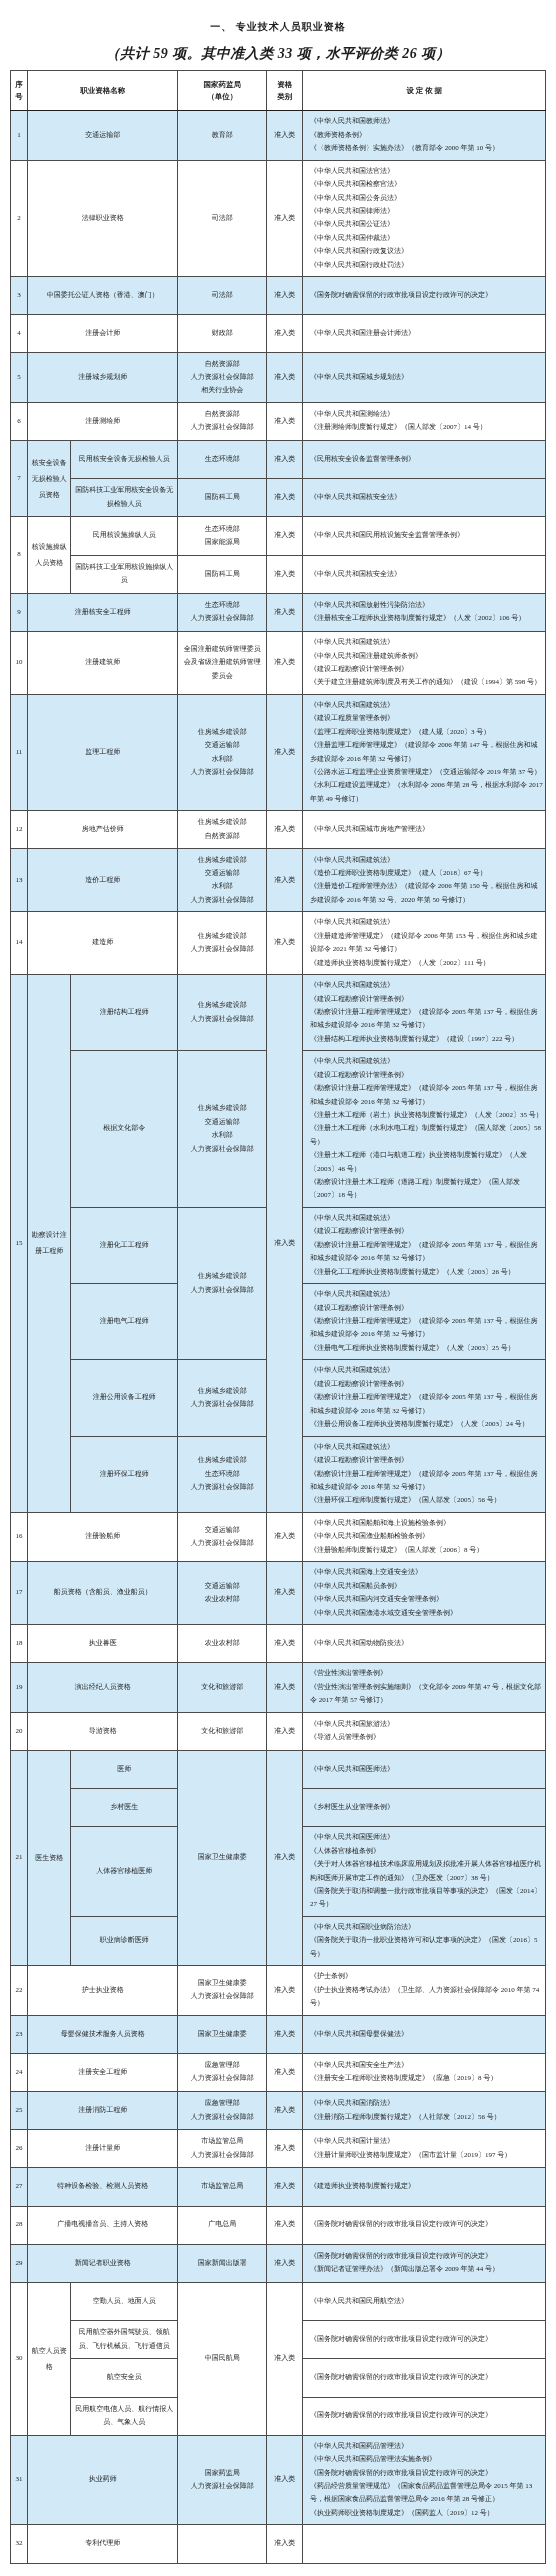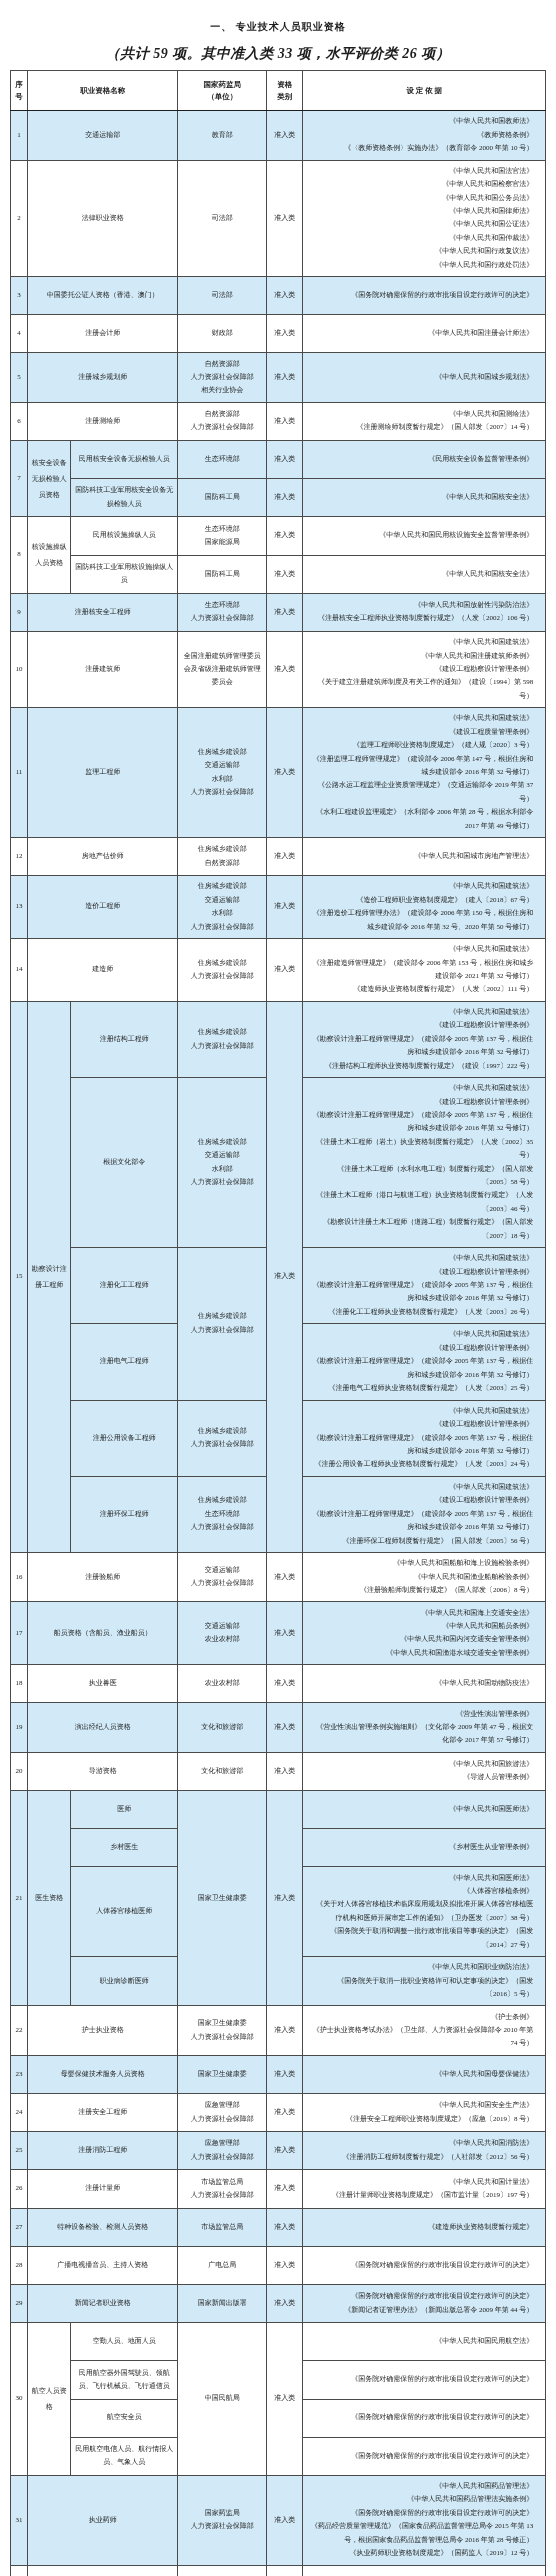--- a/index.html
+++ b/index.html
@@ -13,21 +13,21 @@
     border:1px solid #1e1e1e;font-size:7px;}
   col.c-no{width:17.5px}col.c-grp{width:43px}col.c-sub{width:107px}
   col.c-dept{width:89px}col.c-type{width:36px}col.c-basis{width:243px}
   th,td{border:0.5px solid #4a4a4a;vertical-align:middle;padding:4.1px 3.1px;
     font-weight:normal;line-height:13.4px;}
   thead th{font-weight:bold;text-align:center;white-space:pre-line;line-height:11.3px;
     border-bottom:1.5px solid #1e1e1e;background:#ffffff;height:31px;font-size:7.5px;}
   tr.main>td{border-top:1.5px solid #1e1e1e;}
   td.no,td.type{text-align:center;}
   td.name,td.grp,td.sub,td.dept{text-align:center;}
-  td.basis{text-align:right;padding-left:6.7px;padding-right:12px;}
+  td.basis{text-align:left;padding-left:6.7px;padding-right:1px;}
   td.basis div{min-height:13.4px;}
   tr.blue>td.filled{background:#d2eaf7;}
   td{background:#ffffff;}
   tr.main>td,tr.sub>td{height:29px;}
   td.grp{line-height:16px;}
 </style>
 </head>
 <body>
 
 <div class="doc-head">

